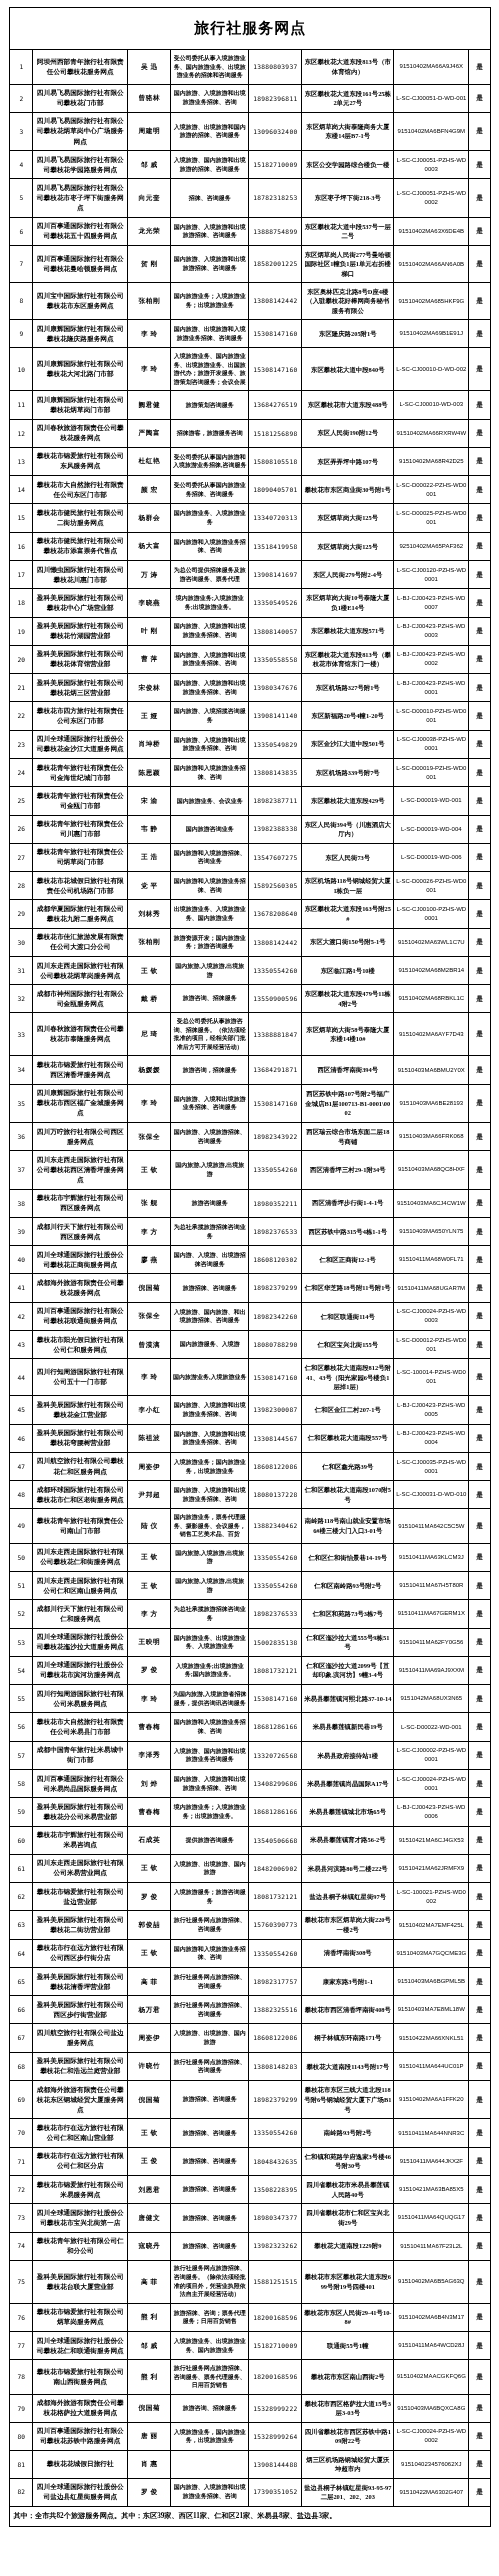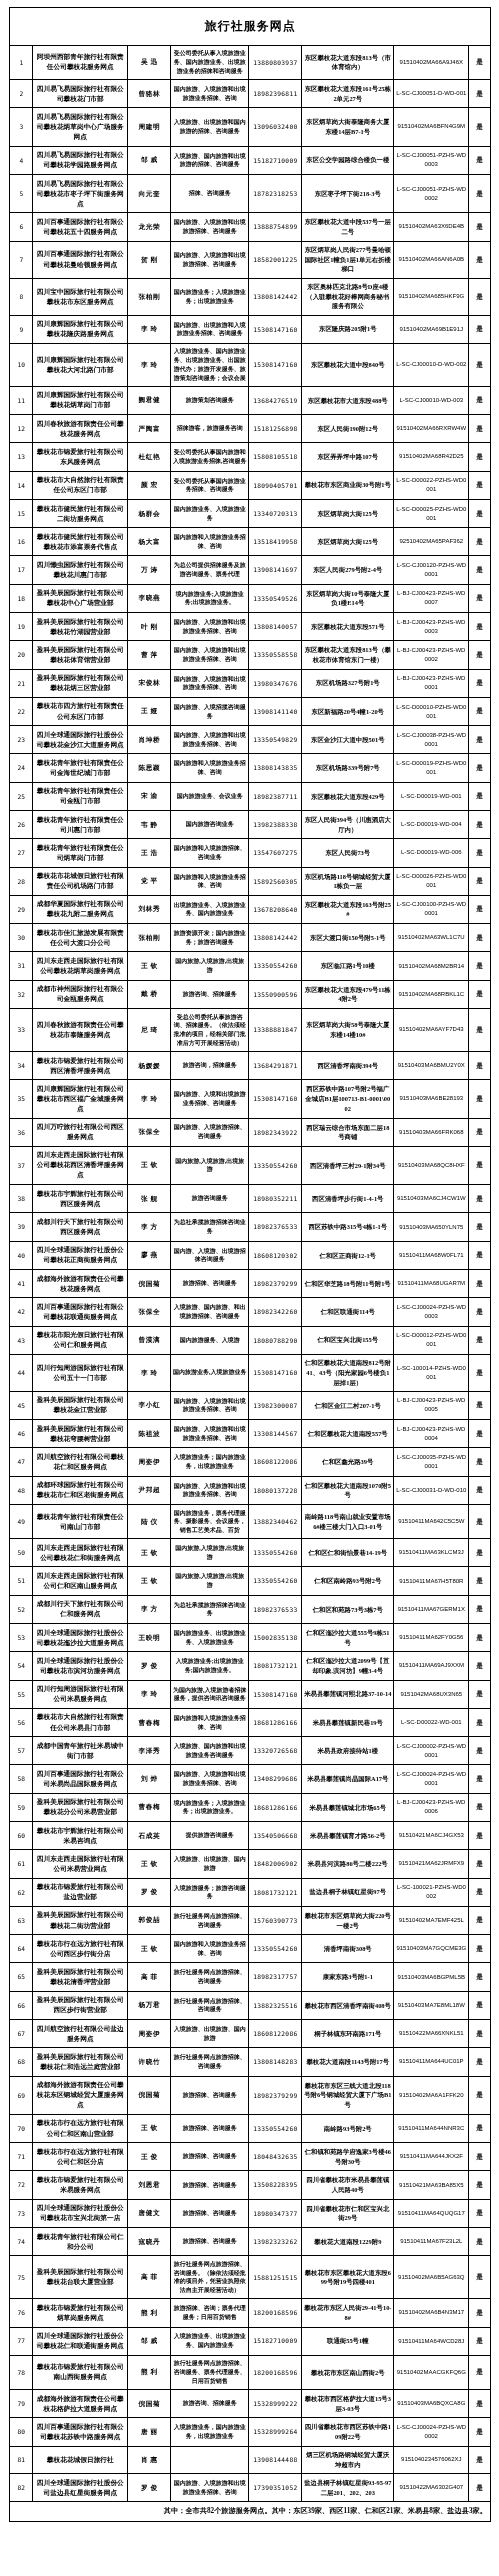--- a/index.html
+++ b/index.html
@@ -1,31 +1,31 @@
 <!DOCTYPE html>
 <html style="font-size:8.2px"><head>
 <meta charset="utf-8">
 <style>
   html,body{margin:0;padding:0;background:#ffffff;}
   body{width:500px;font-family:"Liberation Serif","DejaVu Serif",serif;color:#000;}
   .sheet{padding:7.2px 9.3px 12.4px 9.3px;}
   table{border-collapse:collapse;table-layout:fixed;width:481px;}
   td,th{border:0.5px solid #000;overflow:hidden;word-break:break-all;vertical-align:middle;}
-  .title-cell{border:0.5px solid #000;text-align:center;font-size:12px;font-weight:bold;padding:9.3px 2.1px;letter-spacing:1px;}
+  .title-cell{border:0.5px solid #000;text-align:center;font-size:15px;font-weight:bold;padding:9.3px 2.1px;letter-spacing:1px;}
   th{font-size:7.2px;font-weight:bold;text-align:center;padding:4.1px 1px;line-height:1.3;}
   td{font-size:6.4px;text-align:center;padding:3.6px 1.5px;line-height:1.5;}
   .c-idx{font-family:"DejaVu Sans Mono",monospace;font-size:6.2px;}
   .c-name{font-weight:bold;font-size:6.7px;}
   .c-person{font-weight:bold;font-size:6.7px;letter-spacing:0.5px;}
   .c-scope{font-size:6px;font-weight:bold;line-height:1.45;}
   .c-phone{font-family:"DejaVu Sans Mono",monospace;font-size:6.2px;letter-spacing:0.3px;}
   .c-addr{font-weight:bold;font-size:6.4px;}
   .c-reg{font-family:"Liberation Sans","DejaVu Sans",sans-serif;font-size:6px;}
   .c-status{font-weight:bold;font-size:6.7px;}
-  .footer-cell{text-align:right;font-size:7.2px;font-weight:bold;padding:4.1px 3.1px;}
+  .footer-cell{text-align:left;font-size:7.2px;font-weight:bold;padding:4.1px 3.1px;}
 </style>
 </head>
 <body>
 
 <div class="sheet">
   <table>
     <colgroup>
       <col style="width:23px">
         <col style="width:95px">
         <col style="width:43px">

